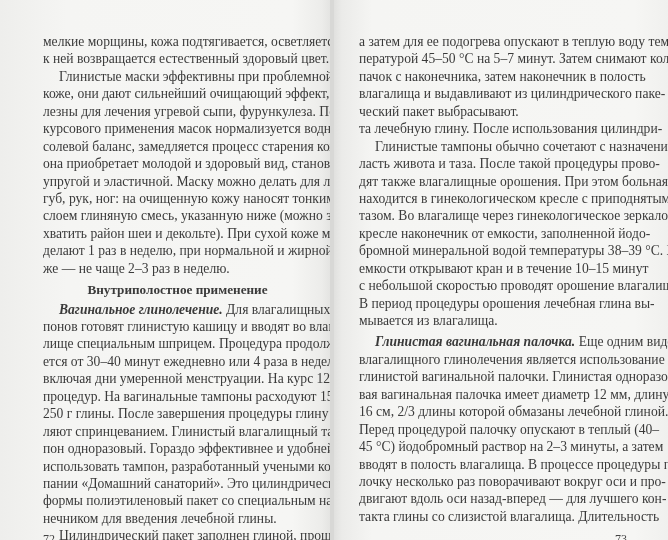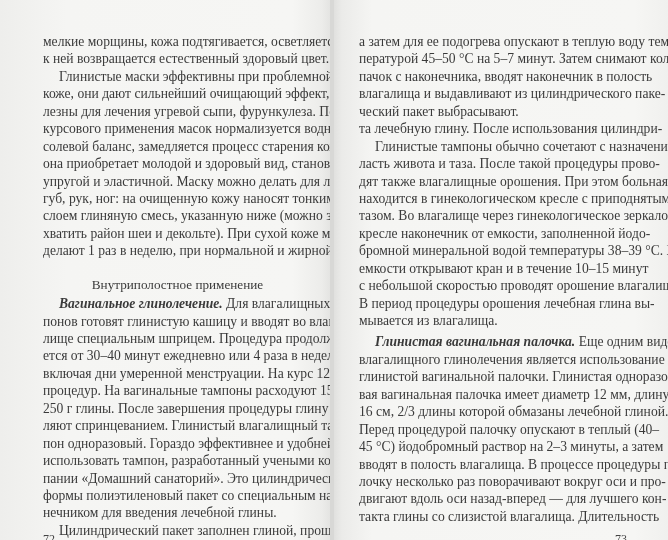--- a/index.html
+++ b/index.html
@@ -13,21 +13,21 @@
   .page { position:absolute; top:0; height:540px; }
   .page.left { left:0; width:332px; background:linear-gradient(to right,#eeeeec 0%,#f5f5f3 20%,#f6f6f4 88%,#ececea 97%,#e2e2e0 100%); }
   .page.right { left:332px; width:336px; background:linear-gradient(to right,#dededc 0%,#ebebe9 3%,#f5f5f3 12%,#f6f6f4 90%,#f0f0ee 100%); }
   .gutter { position:absolute; left:330px; top:0; width:4px; height:540px; background:#d8d8d6; }
   .text { position:absolute; font-size:13.6px; line-height:17.45px; }
   .page.left .text { left:43px; top:33px; width:269px; }
   .page.right .text { left:27px; top:33px; width:270px; }
   .line { display:block; white-space:nowrap; text-align:justify; text-align-last:justify; height:17.45px; }
   .line.last { text-align-last:left; }
   .line.indent { padding-left:16px; }
-  .heading { display:block; text-align:center; font-weight:normal; height:17.45px; margin-top:16px; margin-bottom:2px; font-size:13.2px; }
+  .heading { display:block; text-align:center; font-weight:bold; height:17.45px; margin-top:4px; margin-bottom:2px; font-size:13.2px; }
   .gap { display:block; height:4px; }
   b.run { font-weight:bold;font-style:italic; }
   .folio { position:absolute; font-size:12px; color:#444; top:532px; }
   .page.left .folio { left:43px; }
   .page.right .folio { left:283px; }
 </style>
 </head>
 <body>
 
 <div class="spread">
@@ -41,20 +41,21 @@
       <span class="line">коже, они дают сильнейший очищающий эффект, по-</span>
       <span class="line">лезны для лечения угревой сыпи, фурункулеза. После</span>
       <span class="line">курсового применения масок нормализуется водно-</span>
       <span class="line">солевой баланс, замедляется процесс старения кожи,</span>
       <span class="line">она приобретает молодой и здоровый вид, становится</span>
       <span class="line">упругой и эластичной. Маску можно делать для лица,</span>
       <span class="line">губ, рук, ног: на очищенную кожу наносят тонким</span>
       <span class="line">слоем глиняную смесь, указанную ниже (можно за-</span>
       <span class="line">хватить район шеи и декольте). При сухой коже маску</span>
       <span class="line">делают 1 раз в неделю, при нормальной и жирной ко-</span>
+      <span class="line last">же — не чаще 2–3 раз в неделю.</span>
 
       <span class="heading">Внутриполостное применение</span>
 
       <span class="line indent"><b class="run">Вагинальное глинолечение.</b> <span>Для влагалищных там-</span></span>
       <span class="line">понов готовят глинистую кашицу и вводят во влага-</span>
       <span class="line">лище специальным шприцем. Процедура продолжа-</span>
       <span class="line">ется от 30–40 минут ежедневно или 4 раза в неделю,</span>
       <span class="line">включая дни умеренной менструации. На курс 12–18</span>
       <span class="line">процедур. На вагинальные тампоны расходуют 150–</span>
       <span class="line">250 г глины. После завершения процедуры глину уда-</span>
@@ -68,21 +69,21 @@
       <span class="line indent">Цилиндрический пакет заполнен глиной, прошед-</span>
 
     </div>
     <div class="folio">72</div>
   </div>
 
   <div class="page right">
     <div class="text">
       <span class="line">а затем для ее подогрева опускают в теплую воду тем-</span>
       <span class="line">пературой 45–50 °С на 5–7 минут. Затем снимают кол-</span>
-      <span class="line">пачок с наконечника, вводят наконечник в полость</span>
+      <span class="line">пачок с наконечника, затем наконечник в полость</span>
       <span class="line">влагалища и выдавливают из цилиндрического паке-</span>
       <span class="line last">ческий пакет выбрасывают.</span>
       <span class="line">та лечебную глину. После использования цилиндри-</span>
 
       <span class="line indent">Глинистые тампоны обычно сочетают с назначени-</span>
       <span class="line">ласть живота и таза. После такой процедуры прово-</span>
       <span class="line">дят также влагалищные орошения. При этом больная</span>
       <span class="line">находится в гинекологическом кресле с приподнятым</span>
       <span class="line">тазом. Во влагалище через гинекологическое зеркало</span>
       <span class="line">кресле наконечник от емкости, заполненной йодо-</span>

